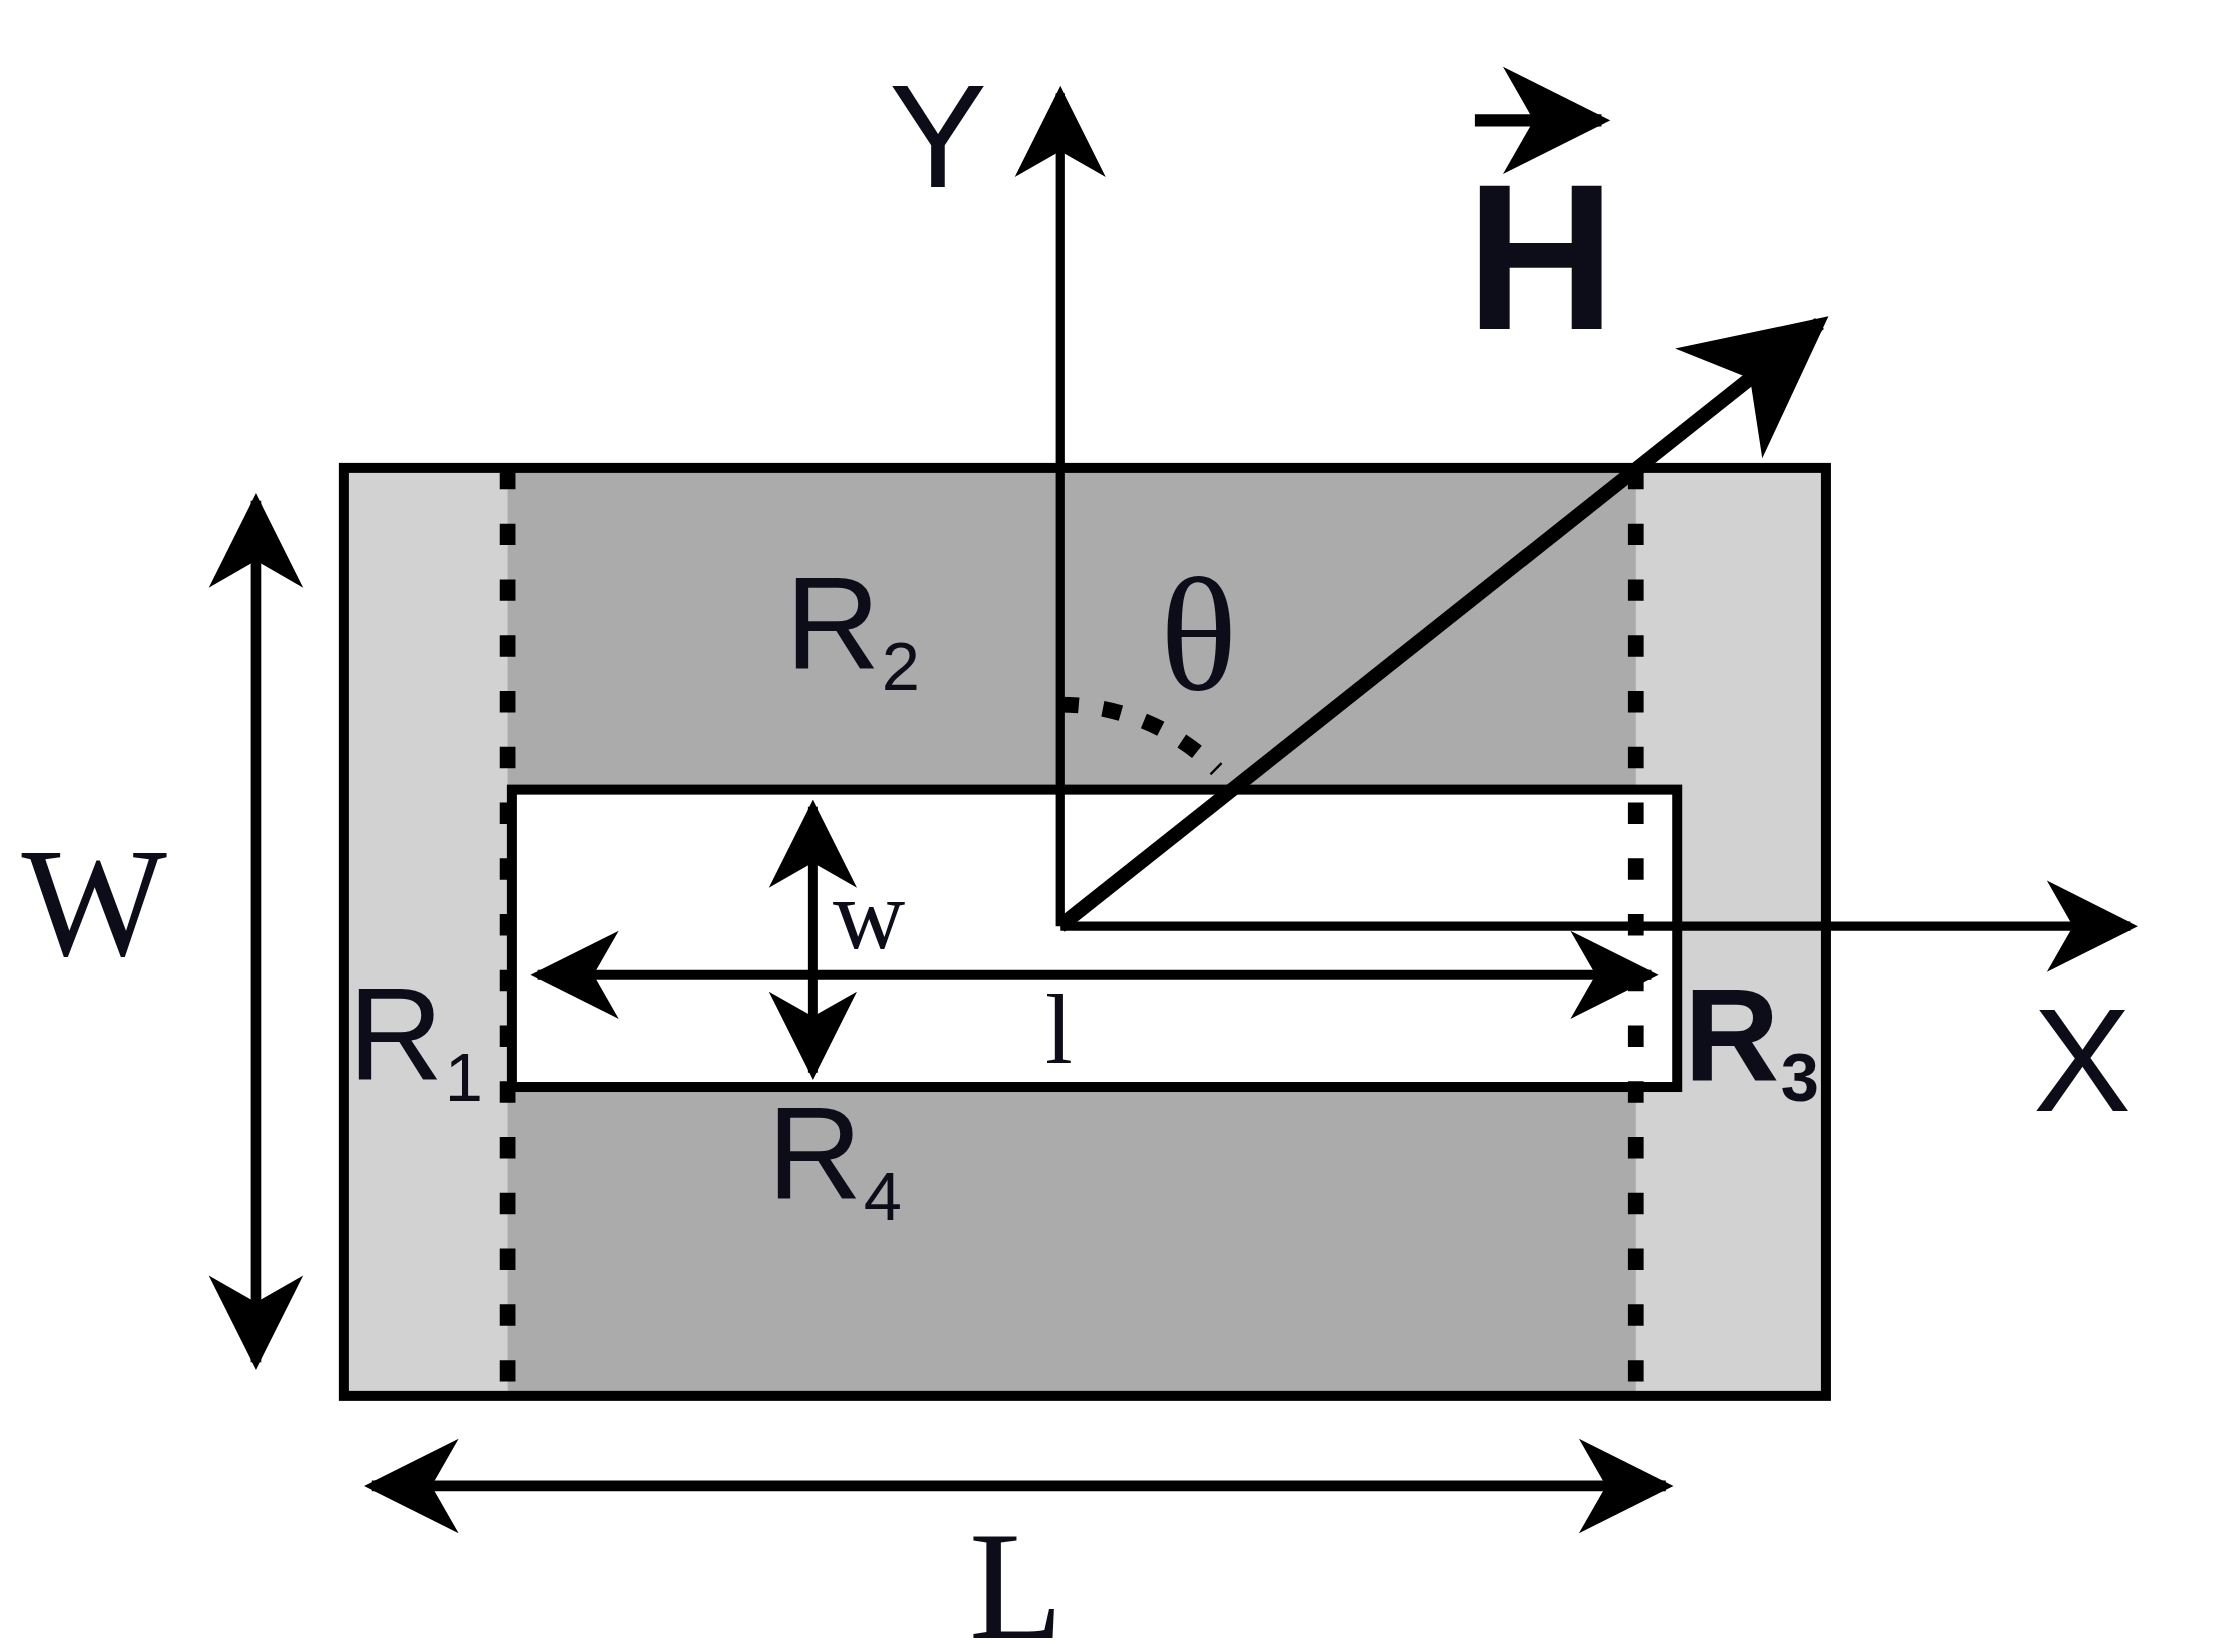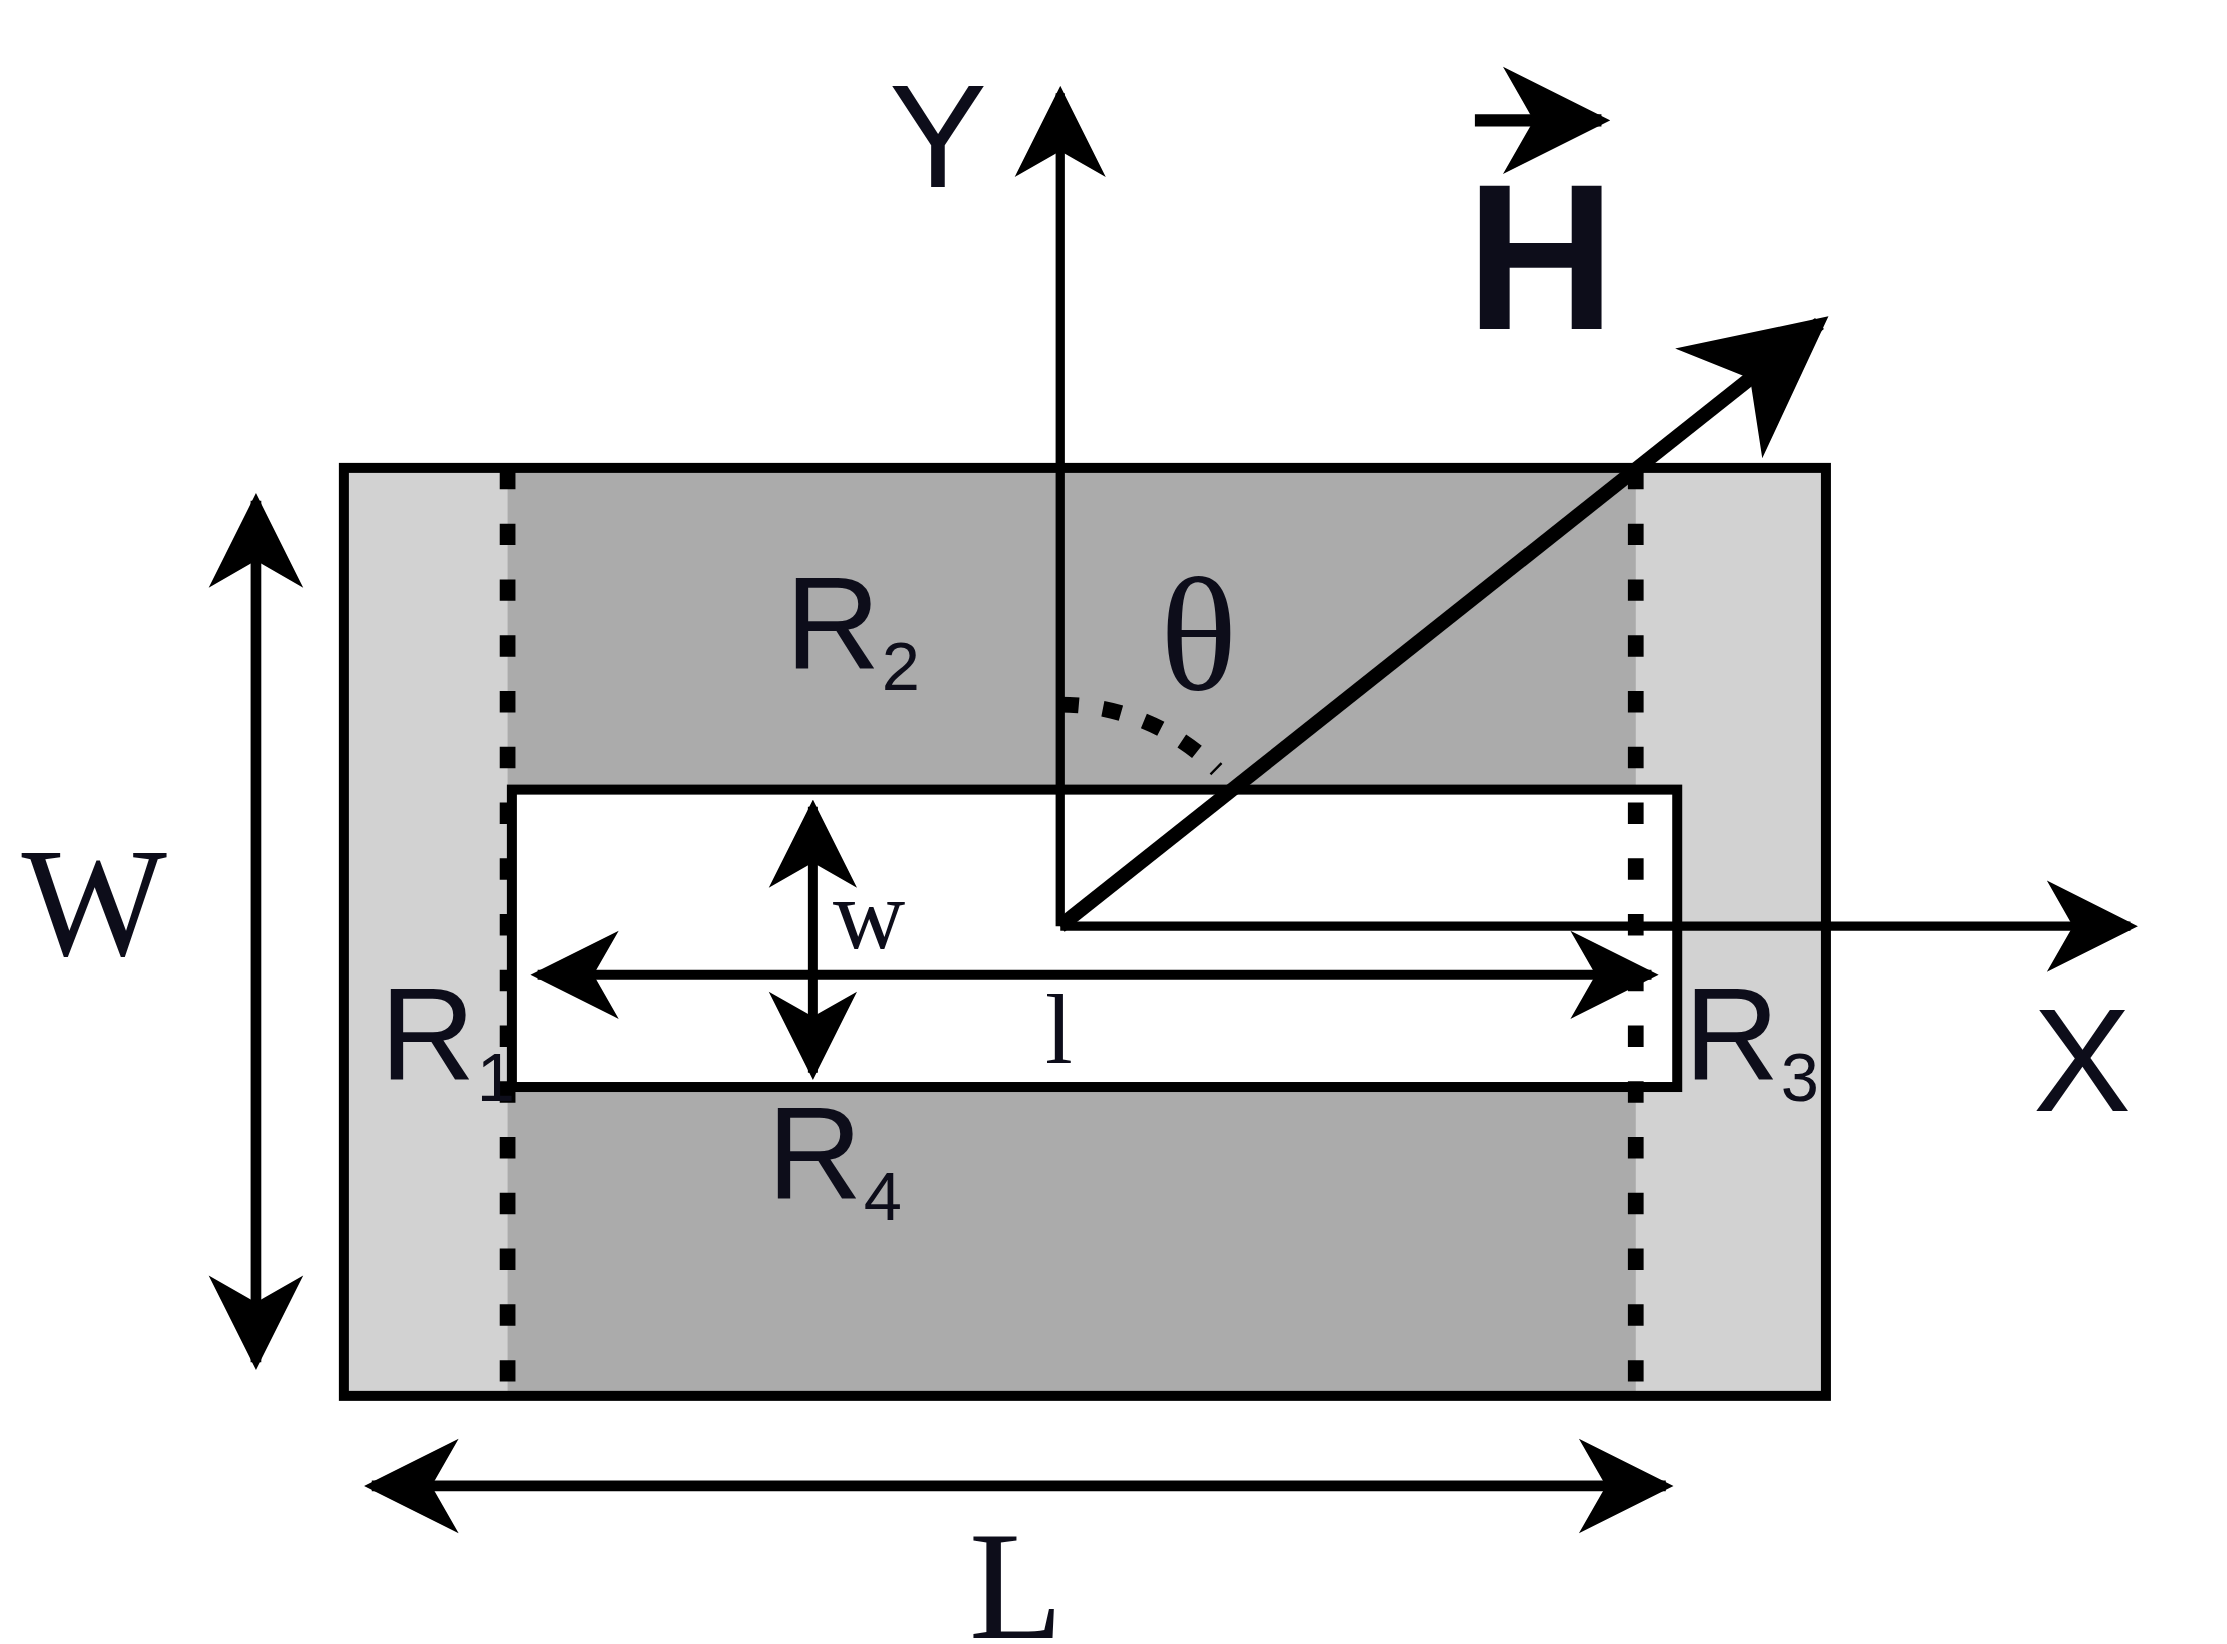--- a/index.html
+++ b/index.html
@@ -69,25 +69,25 @@
   </svg>
 
   <div class="lbl sans" style="left:785px;top:558px;font-size:132px;">
     <span>R</span><span class="sub">2</span>
   </div>
 
   <div class="lbl sans" style="left:767px;top:1088px;font-size:132px;">
     <span>R</span><span class="sub">4</span>
   </div>
 
-  <div class="lbl sans" style="left:380px;top:969px;font-size:132px;">
+  <div class="lbl sans" style="left:348px;top:969px;font-size:132px;">
     <span>R</span><span class="sub">1</span>
   </div>
 
-  <div class="lbl sans" style="left:1684px;top:969px;font-size:132px;">
+  <div class="lbl sans" style="left:1684px;top:969px;font-size:132px;font-weight:bold;">
     <span>R</span><span class="sub">3</span>
   </div>
 
   <div class="lbl sans" style="left:889px;top:63px;font-size:147px;">Y</div>
 
   <div class="lbl sans" style="left:2033px;top:987px;font-size:147px;">X</div>
 
   <div class="lbl sans" style="left:1466px;top:154px;font-size:207px;font-weight:700;">H</div>
 
   <div class="lbl serif" style="left:1160px;top:555px;font-size:161px;">θ</div>

